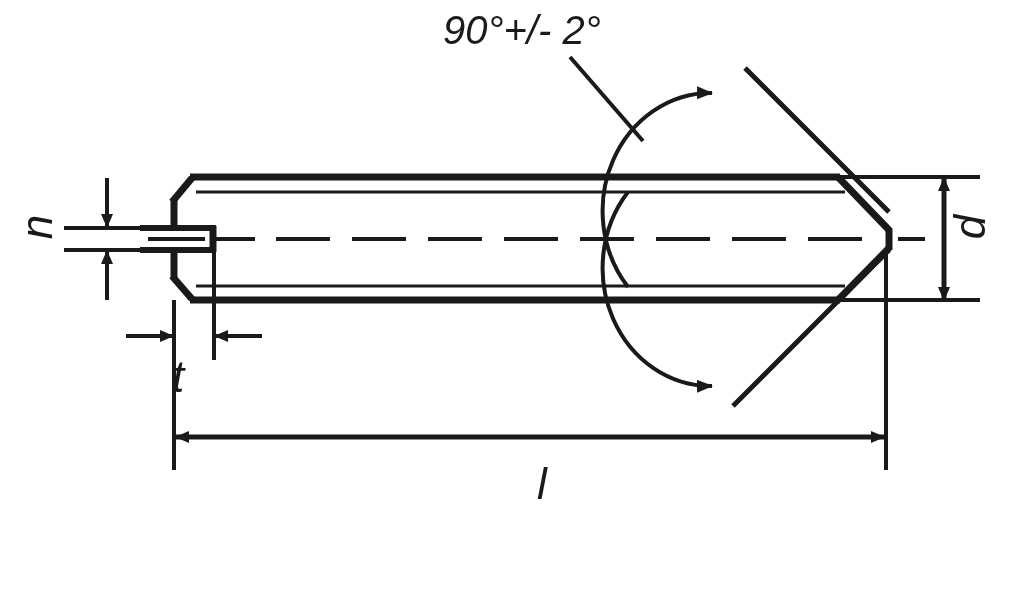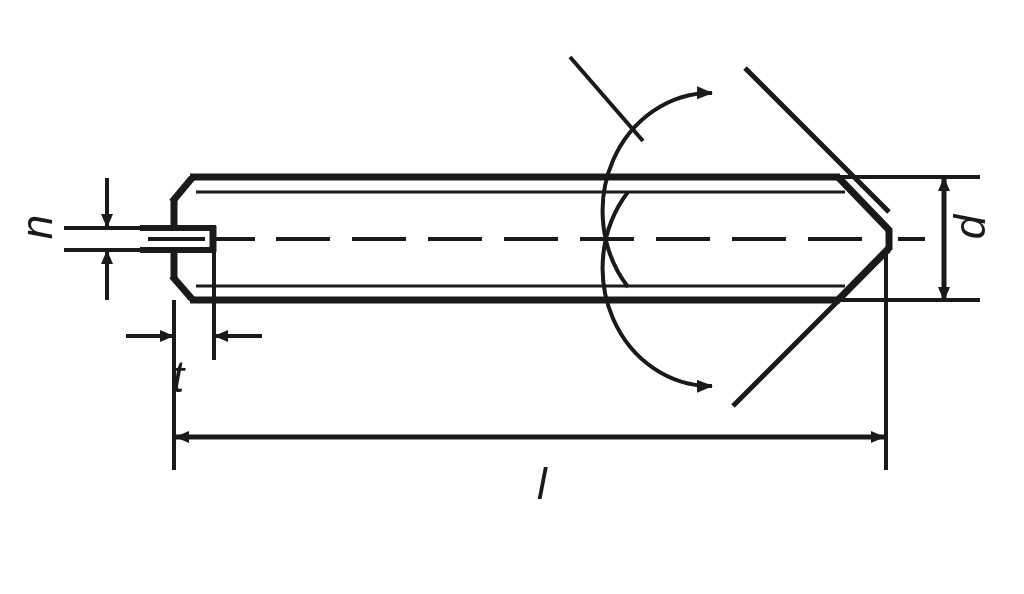--- a/index.html
+++ b/index.html
@@ -106,20 +106,21 @@
       <line x1="944" y1="300" x2="944" y2="178" stroke-width="5" marker-end="url(#ahFull)" marker-start="url(#ahFullStart)"></line>
     </g>
 
     <g stroke="#1a1a1a" fill="none">
       <line x1="174" y1="300" x2="174" y2="470" stroke-width="4"></line>
       <line x1="886" y1="250" x2="886" y2="470" stroke-width="4"></line>
       <line x1="176" y1="437" x2="884" y2="437" stroke-width="5" marker-end="url(#ahFull)" marker-start="url(#ahFullStart)"></line>
     </g>
   </svg>
 
+  <div class="lbl" id="label-angle">90°+/- 2°</div>
 
   <div class="lbl" id="label-n">n</div>
 
   <div class="lbl" id="label-d">d</div>
 
   <div class="lbl" id="label-t">t</div>
 
   <div class="lbl" id="label-l">l</div>
 
 </div>

